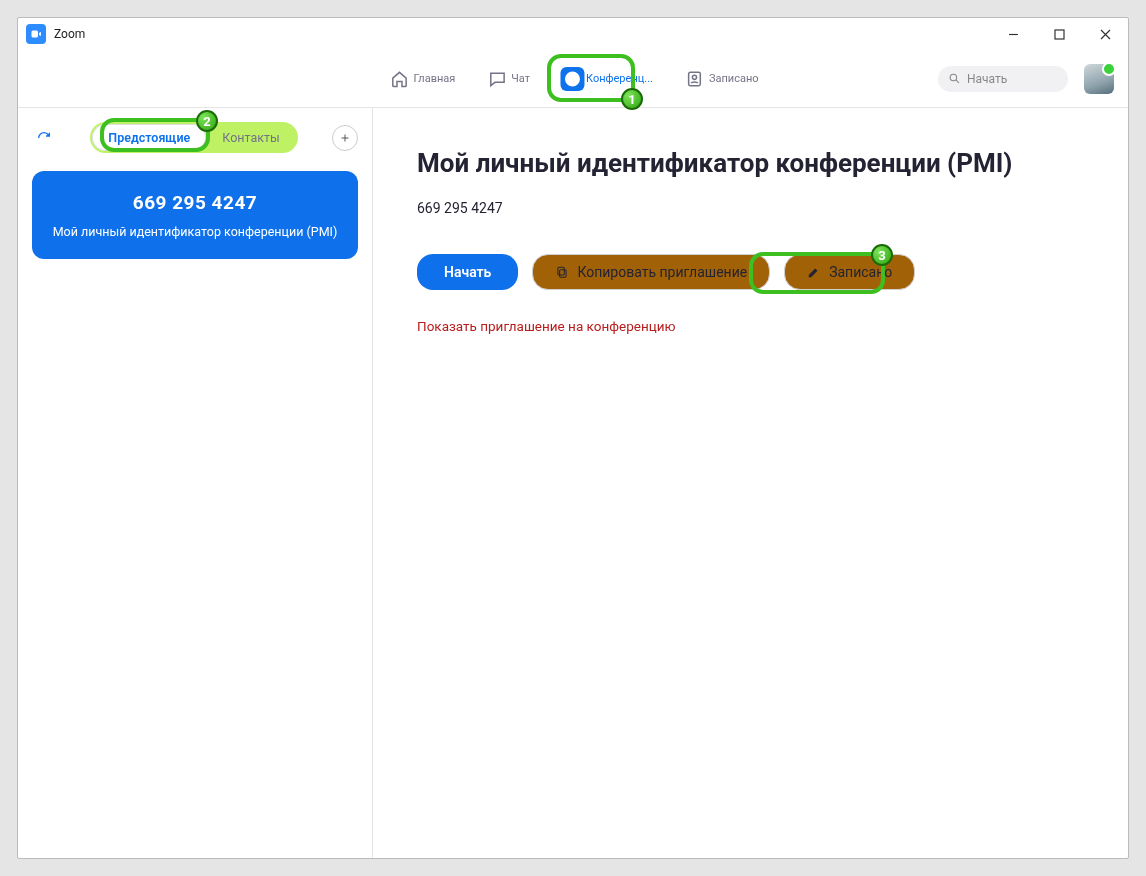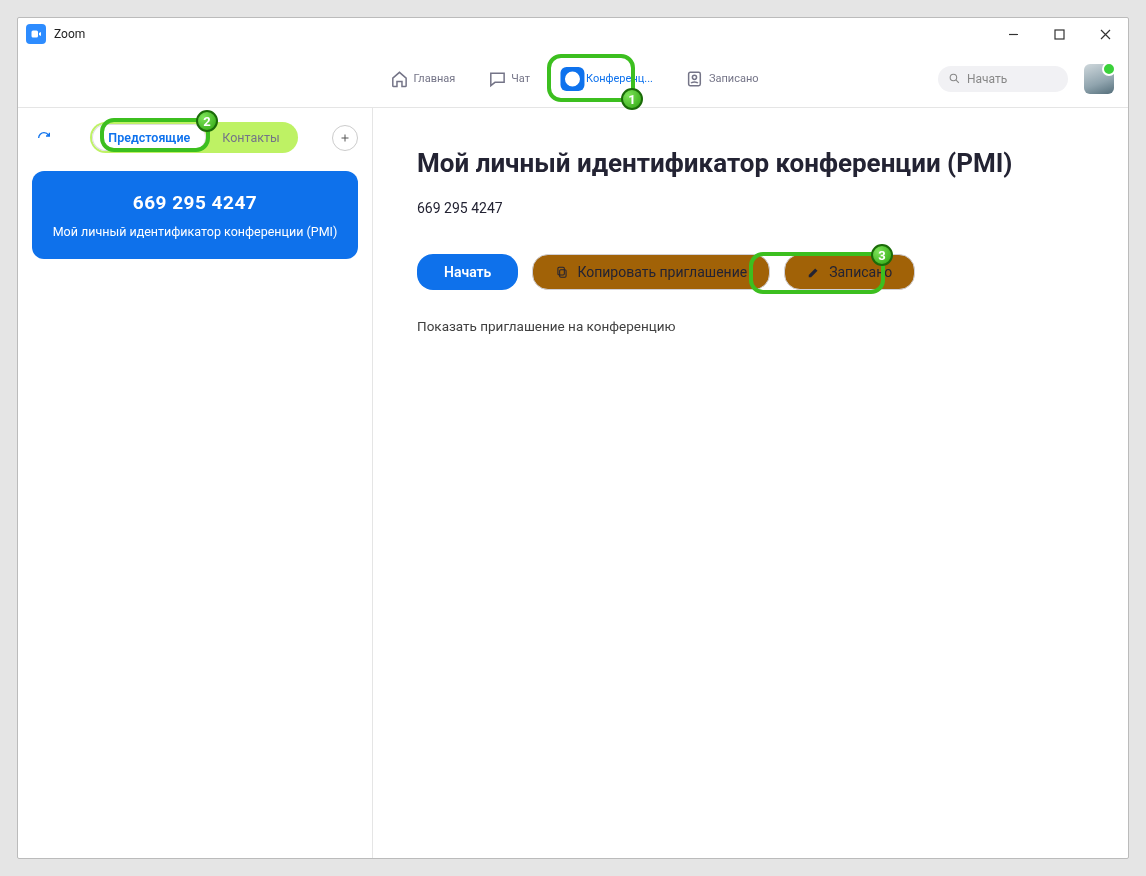--- a/index.html
+++ b/index.html
@@ -46,21 +46,21 @@
 .card .sub { font-size:12.5px; margin-top:10px;}
 
 .main { flex:1; padding:40px 0 0 44px;}
 .main h1 { font-size:26px; font-weight:700; color:#232333;}
 .main .idline { margin-top:22px; font-size:14px; color:#232333;}
 .actions { margin-top:38px; display:flex; gap:14px; align-items:center;}
 .btn { height:36px; border-radius:16px; font-size:14px; display:flex; align-items:center; justify-content:center; gap:8px; padding:0 22px; border:1px solid transparent;}
 .btn.primary { background:#0e71eb; color:#fff; font-weight:600; padding:0 26px;}
 .btn.secondary { background:#a16207; color:#232333; border:1px solid #d0d0d7;}
 .btn svg{width:14px;height:14px;}
-.link { margin-top:28px; font-size:13.5px; color:#404040;}
+.link { margin-top:28px; font-size:13.5px; color:#b91c1c;}
 
 
 .callout { position:absolute; border:4px solid #3cbf1f; border-radius:14px; pointer-events:none;}
 .callout .num { position:absolute; right:-12px; bottom:-12px; width:22px; height:22px; border-radius:50%; background:radial-gradient(circle at 30% 30%, #7de359, #2da50f); color:#fff; font-size:13px; font-weight:700; display:flex; align-items:center; justify-content:center; border:2px solid #1a6b08;}
 .callout .num.tr{ right:-12px; top:-12px; bottom:auto;}
 </style>
 </head>
 <body>
 
 <div class="window">

